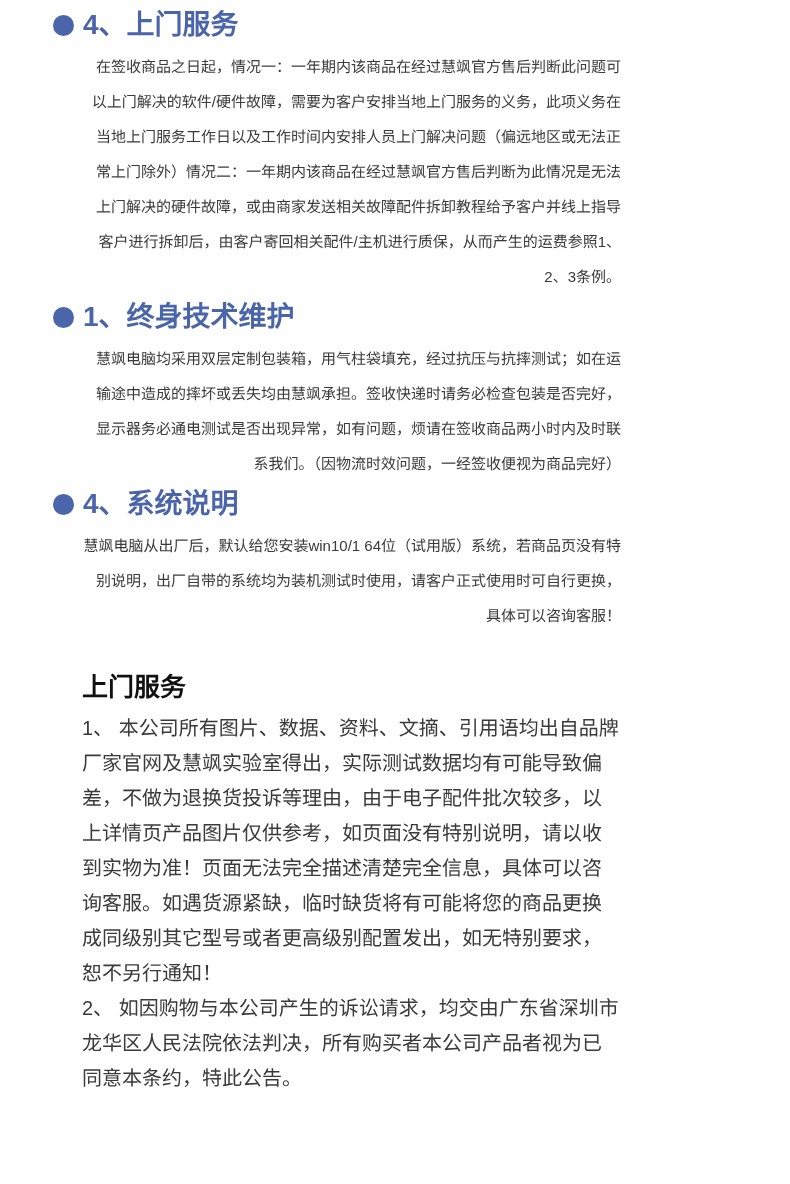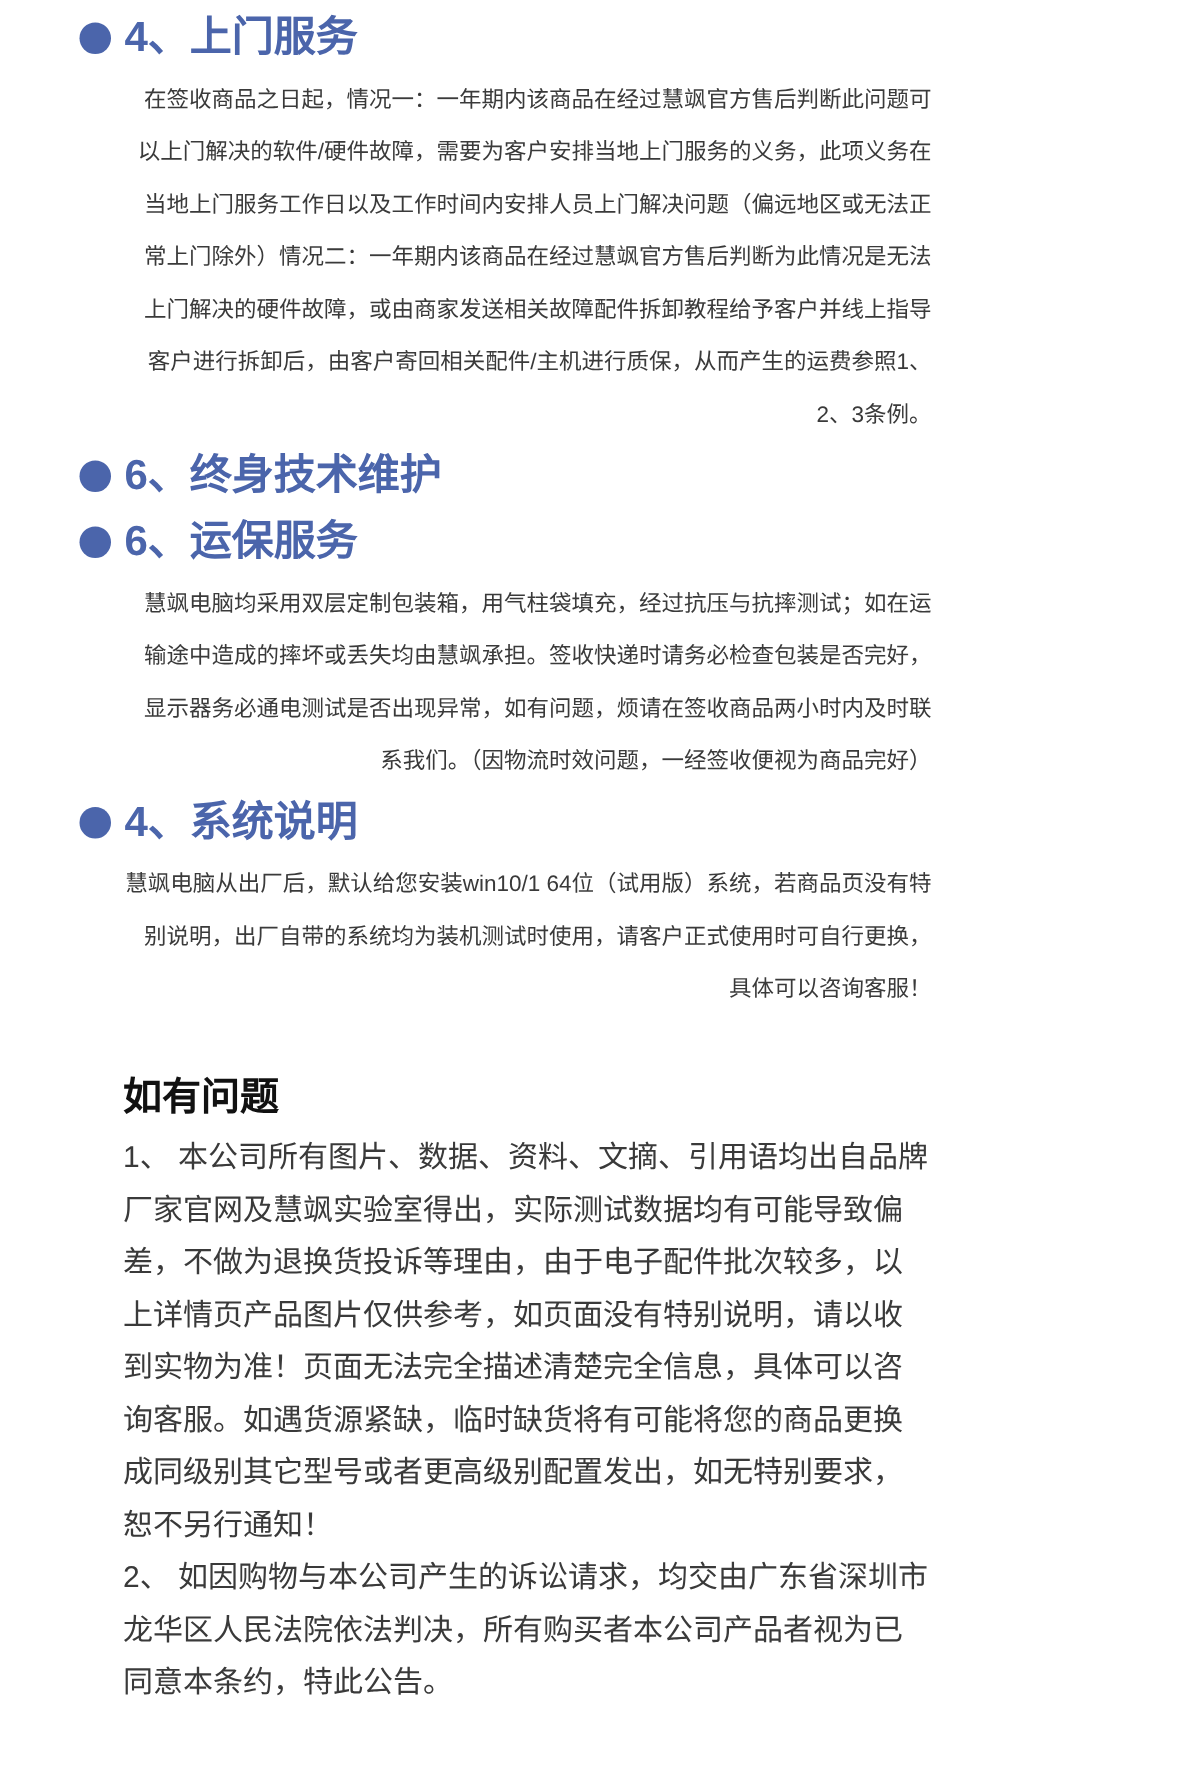--- a/index.html
+++ b/index.html
@@ -68,32 +68,28 @@
 <div class="content">
 
   <h2 class="section-heading">
     <span class="bullet"></span>
     <span>4、上门服务</span>
   </h2>
   <p class="section-body">在签收商品之日起，情况一：一年期内该商品在经过慧飒官方售后判断此问题可以上门解决的软件/硬件故障，需要为客户安排当地上门服务的义务，此项义务在当地上门服务工作日以及工作时间内安排人员上门解决问题（偏远地区或无法正常上门除外）情况二：一年期内该商品在经过慧飒官方售后判断为此情况是无法上门解决的硬件故障，或由商家发送相关故障配件拆卸教程给予客户并线上指导客户进行拆卸后，由客户寄回相关配件/主机进行质保，从而产生的运费参照1、2、3条例。</p>
 
   <h2 class="section-heading">
     <span class="bullet"></span>
-    <span>6、终身技术维护</span>
+    <span>1、终身技术维护</span>
   </h2>
 
-  <h2 class="section-heading">
-    <span class="bullet"></span>
-    <span>6、运保服务</span>
-  </h2>
   <p class="section-body">慧飒电脑均采用双层定制包装箱，用气柱袋填充，经过抗压与抗摔测试；如在运输途中造成的摔坏或丢失均由慧飒承担。签收快递时请务必检查包装是否完好，显示器务必通电测试是否出现异常，如有问题，烦请在签收商品两小时内及时联系我们。（因物流时效问题，一经签收便视为商品完好）</p>
 
   <h2 class="section-heading">
     <span class="bullet"></span>
     <span>4、系统说明</span>
   </h2>
   <p class="section-body">慧飒电脑从出厂后，默认给您安装win10/1 64位（试用版）系统，若商品页没有特别说明，出厂自带的系统均为装机测试时使用，请客户正式使用时可自行更换，具体可以咨询客服！</p>
 
-  <h3 class="notice-title">如有问题</h3>
+  <h3 class="notice-title">上门服务</h3>
   <p class="notice-item">1、 本公司所有图片、数据、资料、文摘、引用语均出自品牌厂家官网及慧飒实验室得出，实际测试数据均有可能导致偏差，不做为退换货投诉等理由，由于电子配件批次较多，以上详情页产品图片仅供参考，如页面没有特别说明，请以收到实物为准！页面无法完全描述清楚完全信息，具体可以咨询客服。如遇货源紧缺，临时缺货将有可能将您的商品更换成同级别其它型号或者更高级别配置发出，如无特别要求，恕不另行通知！</p>
   <p class="notice-item">2、 如因购物与本公司产生的诉讼请求，均交由广东省深圳市龙华区人民法院依法判决，所有购买者本公司产品者视为已同意本条约，特此公告。</p>
 
 </div>
 
 </body></html>

